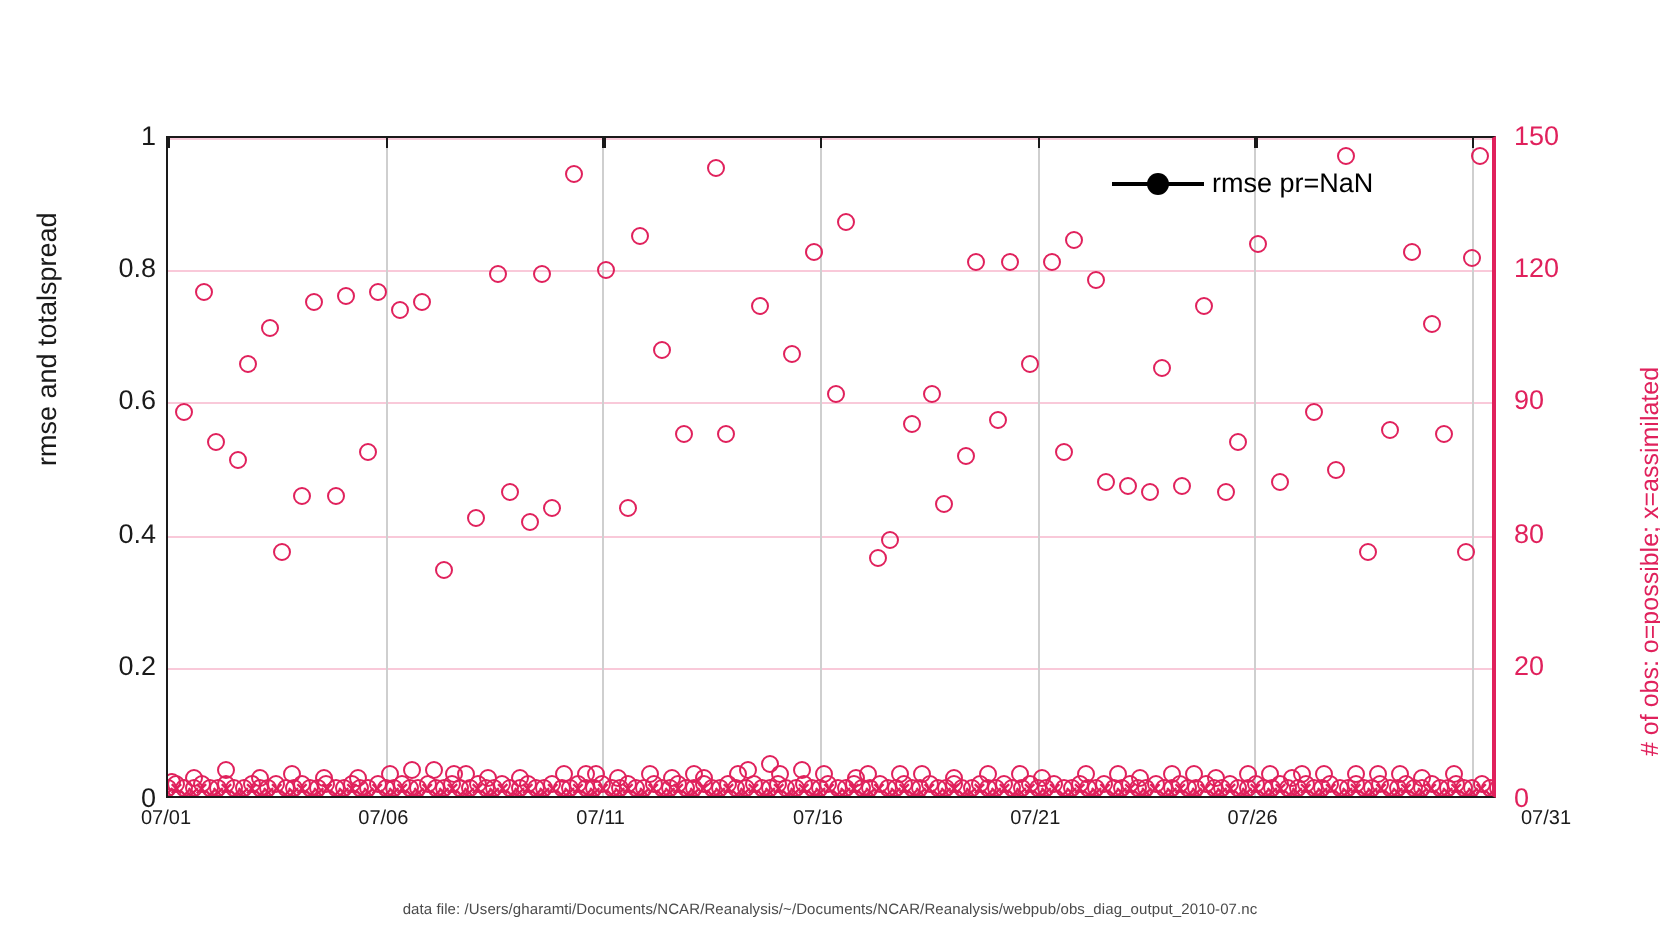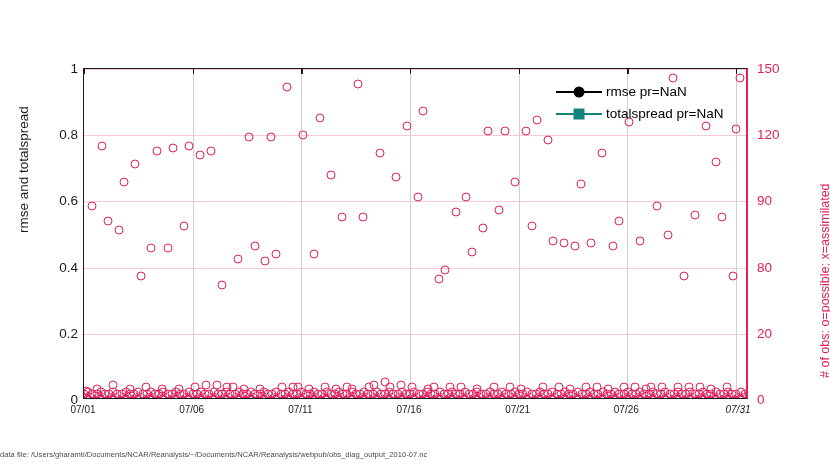--- a/index.html
+++ b/index.html
@@ -87,21 +87,21 @@
     transform-origin:0 0;
     transform:rotate(-90deg);
     font-size:12.5px;color:#e0215c;white-space:nowrap;
   }
   .xtitle{
     position:absolute;left:0;top:427px;width:830px;
     text-align:center;font-size:13.5px;color:#1a1a1a;
   }
   .datafile{
     position:absolute;left:0;top:450px;width:830px;
-    text-align:left;font-size:7.5px;color:#4a4a4a;
+    text-align:center;font-size:7.5px;color:#4a4a4a;
     letter-spacing:0.05px;
   }
 
   
   .legend{
     position:absolute;left:556px;top:82px;
     display:flex;flex-direction:column;gap:3px;
     background:transparent;
   }
   .legend-row{display:flex;align-items:center;gap:0px;height:19px;}
@@ -625,37 +625,30 @@
       <div class="ylab-right" style="top: 68px;">150</div>
     </div>
 
   <div id="xlabels">
       <div class="xlab" style="left: 83px;">07/01</div>
       <div class="xlab" style="left: 191.66px;">07/06</div>
       <div class="xlab" style="left: 300.32px;">07/11</div>
       <div class="xlab" style="left: 408.98px;">07/16</div>
       <div class="xlab" style="left: 517.641px;">07/21</div>
       <div class="xlab" style="left: 626.301px;">07/26</div>
-      <div class="xlab" style="left: 738px; font-style: italic;">07/31</div>
+      <div class="xlab" style="left: 773px;">07/31</div>
     </div>
 
   <div class="ytitle-left">rmse and totalspread</div>
   <div class="ytitle-right"># of obs: o=possible; x=assimilated</div>
   <div class="datafile">data file: /Users/gharamti/Documents/NCAR/Reanalysis/~/Documents/NCAR/Reanalysis/webpub/obs_diag_output_2010-07.nc</div>
 
   <div class="legend">
     <div class="legend-row">
       <span class="legend-sample">
         <span class="lline" style="background:#000000"></span>
         <span class="lmark circle" style="background:#000000"></span>
       </span>
       <span class="legend-text">rmse pr=NaN</span>
     </div>
-    <div class="legend-row">
-      <span class="legend-sample">
-        <span class="lline" style="background:#11837f"></span>
-        <span class="lmark square" style="background:#11837f"></span>
-      </span>
-      <span class="legend-text">totalspread pr=NaN</span>
-    </div>
   </div>
 
 </div>
 
 </body></html>

